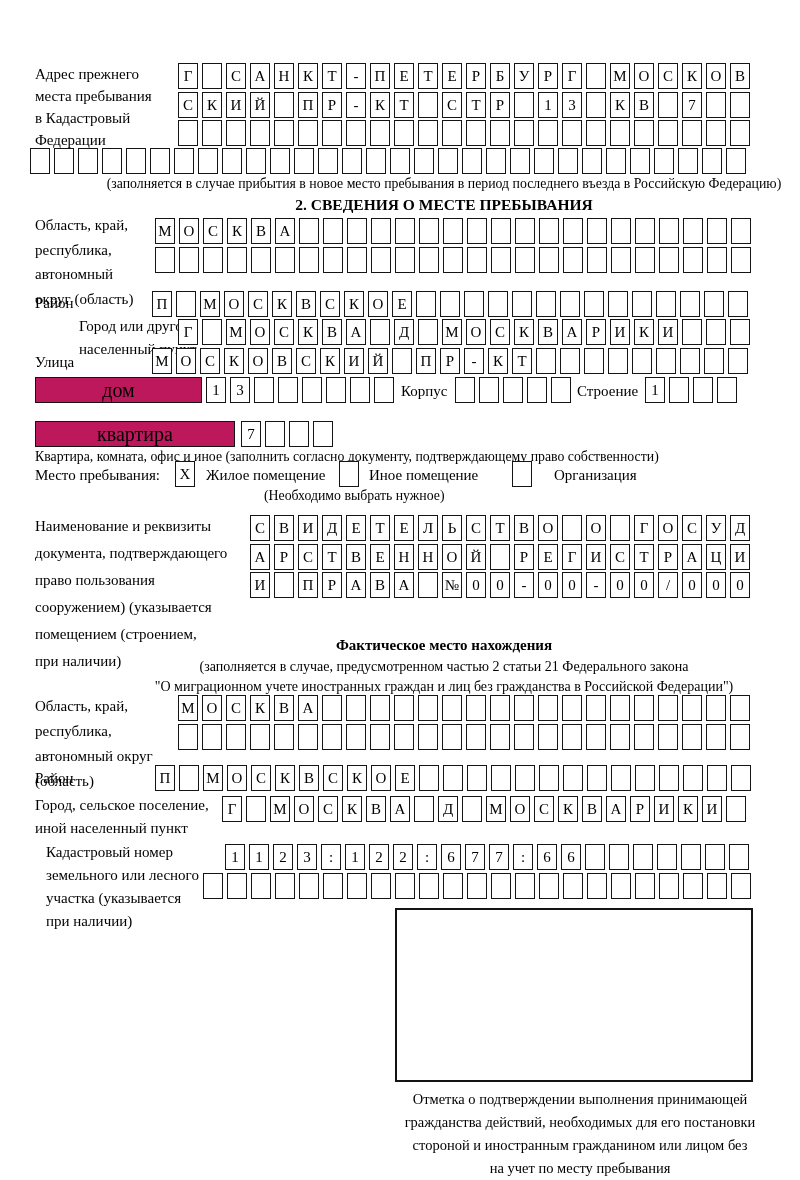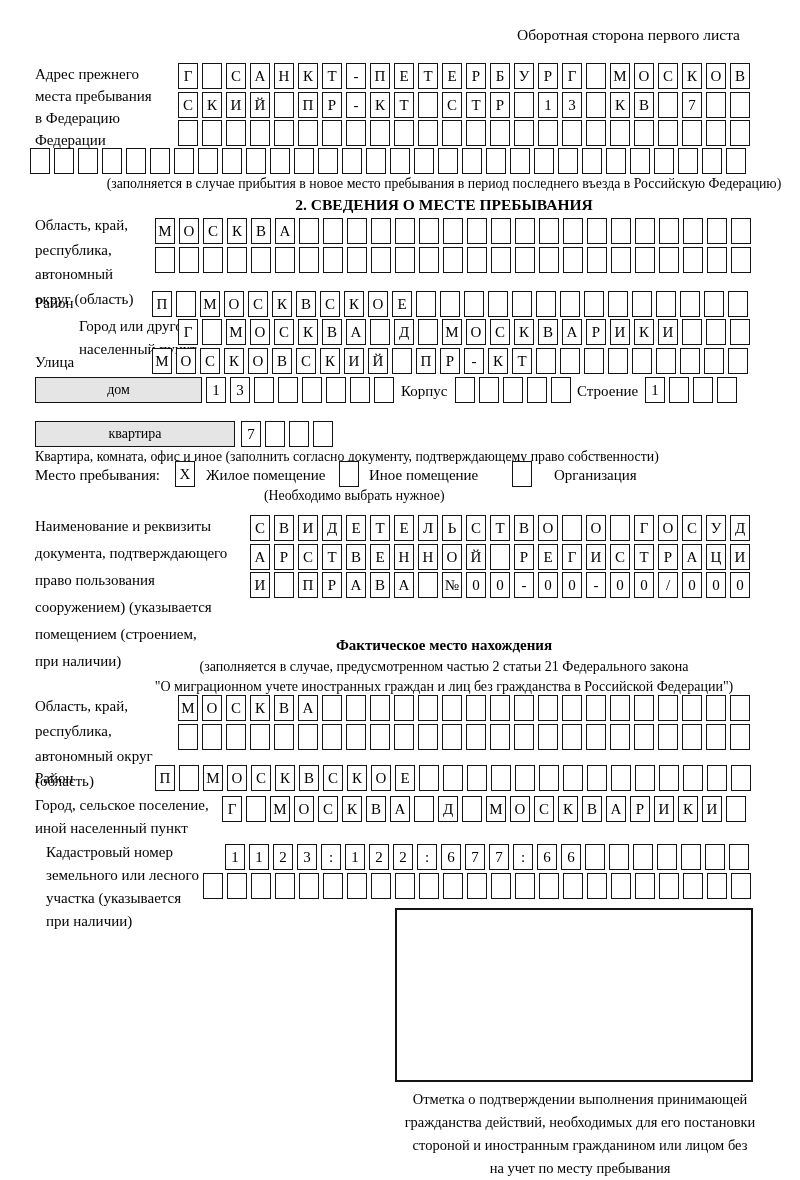--- a/index.html
+++ b/index.html
@@ -12,36 +12,35 @@
   .cell{
     width:20px;height:26px;box-sizing:border-box;border:1.6px solid #141414;
     display:flex;align-items:center;justify-content:center;
     font-size:15px;line-height:1;flex:0 0 auto;background:#fff;
   }
   .lbl{font-size:15px;line-height:22px;}
   .note{font-size:13.8px;line-height:16px;}
   .ttl{font-size:15.5px;font-weight:bold;}
   .wbox{
     position:absolute;height:26px;box-sizing:border-box;border:1.6px solid #141414;
-    display:flex;align-items:center;justify-content:center;font-size:14px;background:#e5e5e5;
+    display:flex;align-items:center;justify-content:center;font-size:20px;background:#be185d;
   }
   .center{left:0;width:800px;text-align:center;padding-left:44px;}
   .stamp-box{position:absolute;border:2px solid #141414;background:#fff;box-sizing:border-box;}
 </style>
 </head>
 <body>
 
 <div class="page">
 
-  <div class="abs lbl" style="top:24px;right:60px;font-size:15.5px;">Оборотная сторона первого листа</div>
 
   <div class="abs lbl" style="left:35px;top:63px;">
     <div>Адрес прежнего</div>
     <div>места пребывания</div>
-    <div>в Федерацию</div>
+    <div>в Кадастровый</div>
     <div>Федерации</div>
   </div>
   <div class="grid" style="left:178px;top:63px;">
       <span class="cell">Г</span>
       <span class="cell"></span>
       <span class="cell">С</span>
       <span class="cell">А</span>
       <span class="cell">Н</span>
       <span class="cell">К</span>
       <span class="cell">Т</span>

